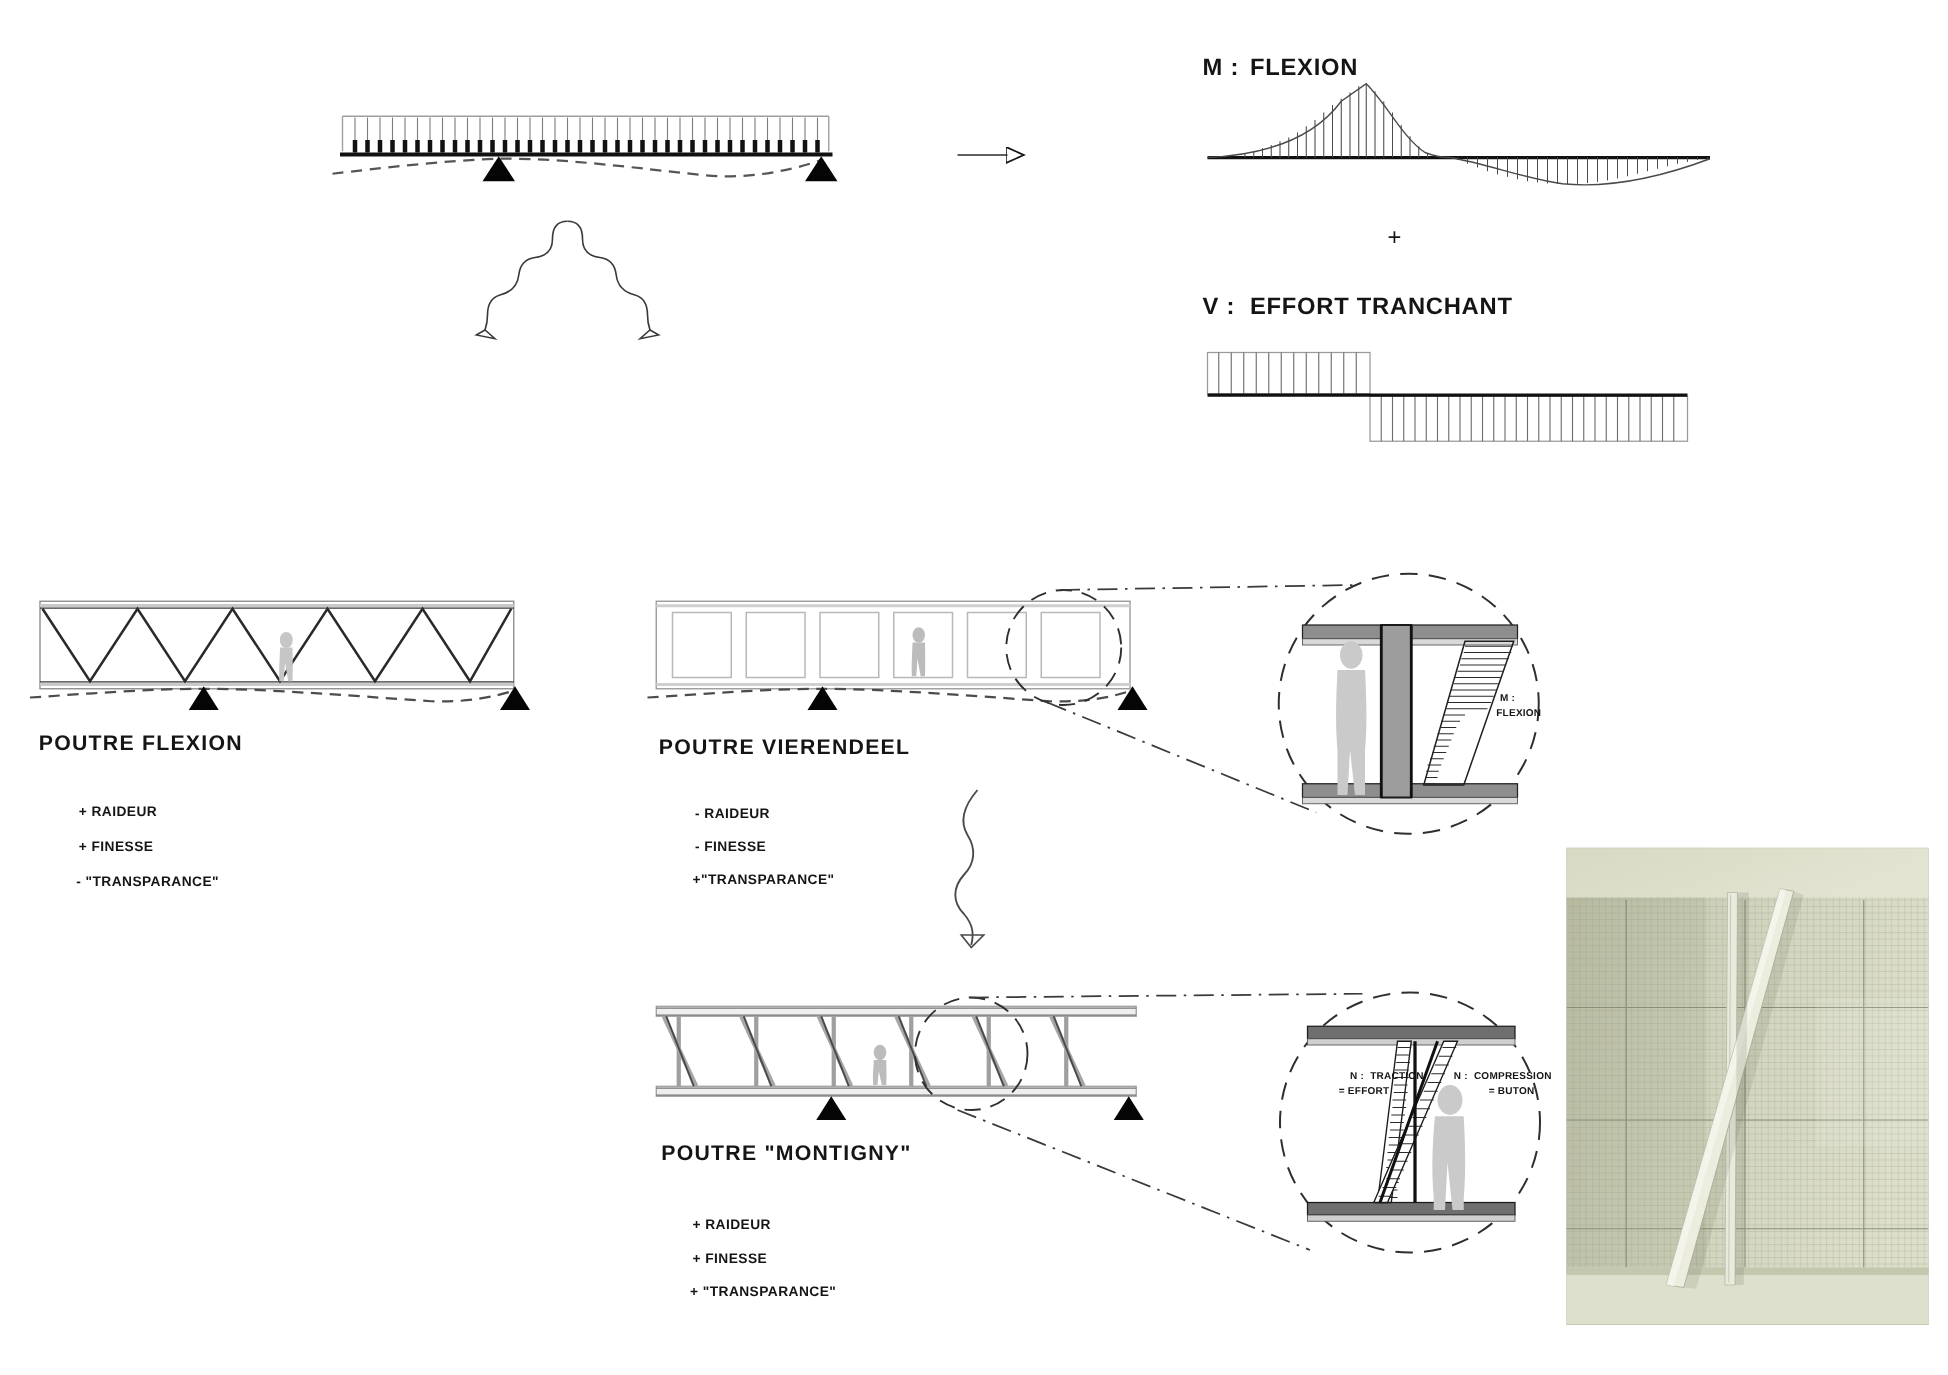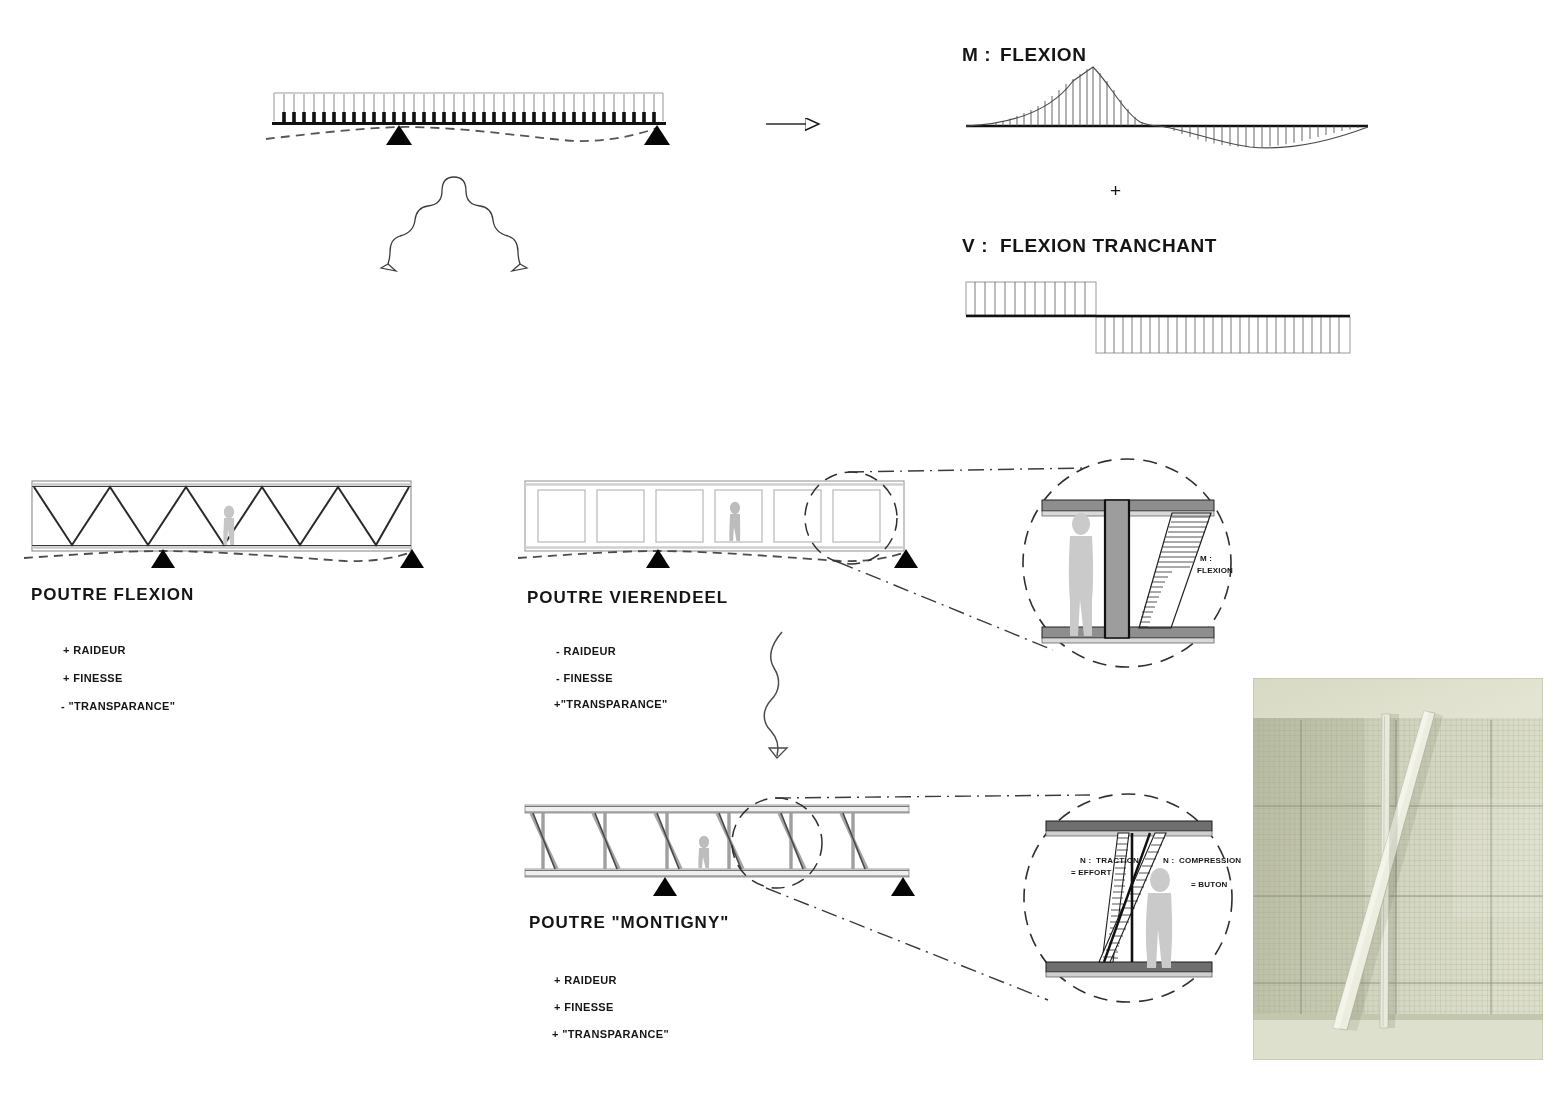--- a/index.html
+++ b/index.html
@@ -606,21 +606,21 @@
       <rect x="0" y="0" width="290" height="382" fill="none" stroke="#b9bca5" stroke-width="1"></rect>
     </svg>
   </div>
 
   <div class="txt hdr" style="left:962px; top:44px;">M :</div>
   <div class="txt hdr" style="left:1000px; top:44px;">FLEXION</div>
 
   <div class="txt plus-sign" style="left:1110px; top:180px;">+</div>
 
   <div class="txt hdr" style="left:962px; top:235px;">V :</div>
-  <div class="txt hdr" style="left:1000px; top:235px;">FLEXION TRANCHANT</div>
+  <div class="txt hdr" style="left:1000px; top:235px;">EFFORT TRANCHANT</div>
 
   <div class="txt sect-title" style="left:31px; top:585px;">POUTRE FLEXION</div>
   <div class="txt bullet" style="left:63px; top:644px;">+ RAIDEUR</div>
   <div class="txt bullet" style="left:63px; top:672px;">+ FINESSE</div>
   <div class="txt bullet" style="left:61px; top:700px;">- "TRANSPARANCE"</div>
 
   <div class="txt sect-title" style="left:527px; top:588px;">POUTRE VIERENDEEL</div>
   <div class="txt bullet" style="left:556px; top:645px;">- RAIDEUR</div>
   <div class="txt bullet" style="left:556px; top:672px;">- FINESSE</div>
   <div class="txt bullet" style="left:554px; top:698px;">+"TRANSPARANCE"</div>
@@ -629,15 +629,15 @@
   <div class="txt bullet" style="left:554px; top:974px;">+ RAIDEUR</div>
   <div class="txt bullet" style="left:554px; top:1001px;">+ FINESSE</div>
   <div class="txt bullet" style="left:552px; top:1028px;">+ "TRANSPARANCE"</div>
 
   <div class="txt detail-lbl" style="left:1200px; top:553px;">M :</div>
   <div class="txt detail-lbl" style="left:1197px; top:565px;">FLEXION</div>
 
   <div class="txt detail-lbl" style="left:1048px; top:855px;margin-left:32px;">N :  TRACTION</div>
   <div class="txt detail-lbl" style="left:1071px; top:867px;">= EFFORT</div>
   <div class="txt detail-lbl r" style="left:1163px; top:855px;">N :  COMPRESSION</div>
-  <div class="txt detail-lbl r" style="left:1191px; top:867px;margin-top:12px;">= BUTON</div>
+  <div class="txt detail-lbl r" style="left:1191px; top:867px;">= BUTON</div>
 
 </div>
 
 </body></html>

